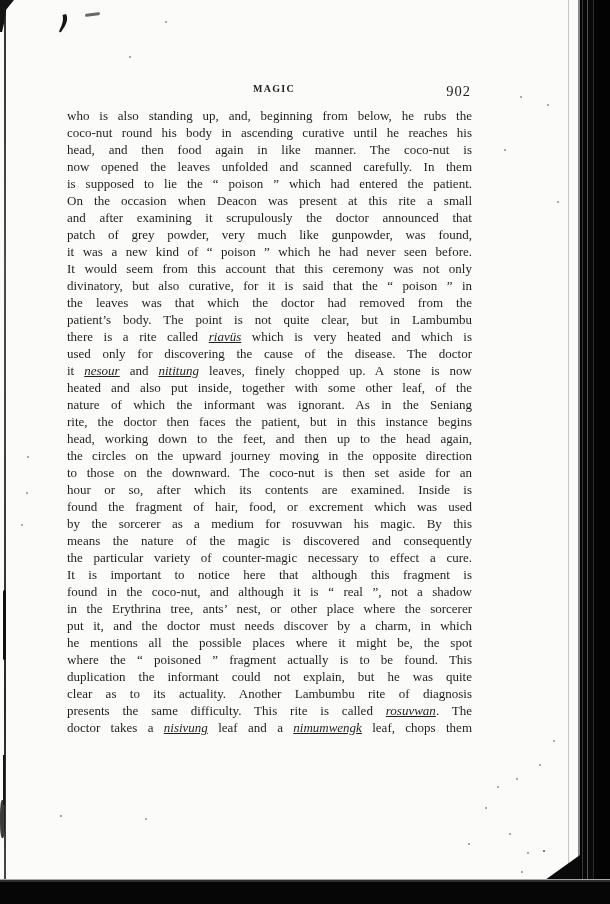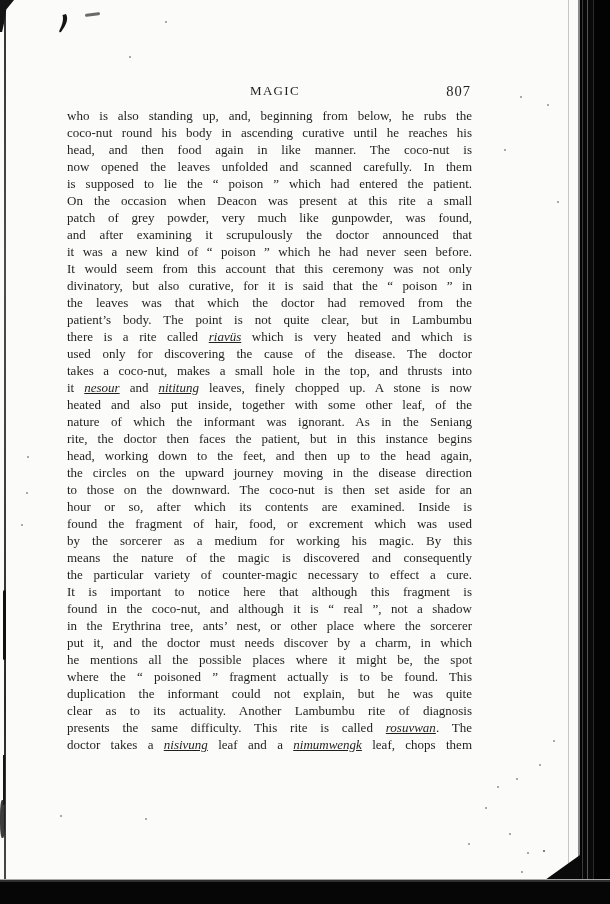--- a/index.html
+++ b/index.html
@@ -10,21 +10,21 @@
     background: #fbfbfa;
     overflow: hidden;
     font-family: "Liberation Serif", serif;
     color: #1f1f1f;
   }
 
   
   .running-head { position: absolute; top: 83px; left: 67px; width: 404px; height: 18px; }
   .running-head .title {
     position: absolute; left: 50%; transform: translateX(-38%);
-    font-size: 13px; letter-spacing: 1.3px; white-space: nowrap;
+    font-size: 10px; letter-spacing: 1.3px; white-space: nowrap; font-weight: bold;
   }
   .running-head .pagenum { position: absolute; right: 0; top: 0; font-size: 14.5px; letter-spacing: 1px; }
 
   
   .body-text { position: absolute; top: 107px; left: 67px; width: 405px; }
   .line {
     text-align: justify;
     text-align-last: justify;
     font-size: 13px;
     line-height: 17px;
@@ -73,50 +73,49 @@
   .speck { position: absolute; width: 2px; height: 2px; border-radius: 50%; background: #8e8e8e; }
   .speck.dark { background: #555; }
 </style>
 </head>
 <body>
 
 <div class="scan">
 
   <div class="running-head">
     <span class="title">MAGIC</span>
-    <span class="pagenum">807</span>
+    <span class="pagenum">902</span>
   </div>
 
   <div class="body-text">
       <div class="line"><span>who is also standing up, and, beginning from below, he rubs the</span></div>
       <div class="line"><span>coco-nut round his body in ascending curative until he reaches his</span></div>
       <div class="line"><span>head, and then food again in like manner.  The coco-nut is</span></div>
       <div class="line"><span>now opened the leaves unfolded and scanned carefully.  In them</span></div>
       <div class="line"><span>is supposed to lie the “ poison ” which had entered the patient.</span></div>
       <div class="line"><span>On the occasion when Deacon was present at this rite a small</span></div>
+      <div class="line"><span>and after examining it scrupulously the doctor announced that</span></div>
       <div class="line"><span>patch of grey powder, very much like gunpowder, was found,</span></div>
-      <div class="line"><span>and after examining it scrupulously the doctor announced that</span></div>
       <div class="line"><span>it was a new kind of “ poison ” which he had never seen before.</span></div>
       <div class="line"><span>It would seem from this account that this ceremony was not only</span></div>
       <div class="line"><span>divinatory, but also curative, for it is said that the “ poison ” in</span></div>
       <div class="line"><span>the leaves was that which the doctor had removed from the</span></div>
       <div class="line"><span>patient’s body.  The point is not quite clear, but in Lambumbu</span></div>
       <div class="line"><span>there is a rite called </span><i>riavüs</i><span> which is very heated and which is</span></div>
       <div class="line"><span>used only for discovering the cause of the disease.  The doctor</span></div>
-      <div class="line"><span>takes a coco-nut, makes a small hole in the top, and thrusts into</span></div>
       <div class="line"><span>it </span><i>nesour</i><span> and </span><i>nititung</i><span> leaves, finely chopped up.  A stone is now</span></div>
       <div class="line"><span>heated and also put inside, together with some other leaf, of the</span></div>
       <div class="line"><span>nature of which the informant was ignorant.  As in the Seniang</span></div>
       <div class="line"><span>rite, the doctor then faces the patient, but in this instance begins</span></div>
       <div class="line"><span>head, working down to the feet, and then up to the head again,</span></div>
-      <div class="line"><span>the circles on the upward journey moving in the disease direction</span></div>
+      <div class="line"><span>the circles on the upward journey moving in the opposite direction</span></div>
       <div class="line"><span>to those on the downward.  The coco-nut is then set aside for an</span></div>
       <div class="line"><span>hour or so, after which its contents are examined.  Inside is</span></div>
       <div class="line"><span>found the fragment of hair, food, or excrement which was used</span></div>
-      <div class="line"><span>by the sorcerer as a medium for working his magic.  By this</span></div>
+      <div class="line"><span>by the sorcerer as a medium for rosuvwan his magic.  By this</span></div>
       <div class="line"><span>means the nature of the magic is discovered and consequently</span></div>
       <div class="line"><span>the particular variety of counter-magic necessary to effect a cure.</span></div>
       <div class="line"><span>It is important to notice here that although this fragment is</span></div>
       <div class="line"><span>found in the coco-nut, and although it is “ real ”, not a shadow</span></div>
       <div class="line"><span>in the Erythrina tree, ants’ nest, or other place where the sorcerer</span></div>
       <div class="line"><span>put it, and the doctor must needs discover by a charm, in which</span></div>
       <div class="line"><span>he mentions all the possible places where it might be, the spot</span></div>
       <div class="line"><span>where the “ poisoned ” fragment actually is to be found.  This</span></div>
       <div class="line"><span>duplication the informant could not explain, but he was quite</span></div>
       <div class="line"><span>clear as to its actuality.  Another Lambumbu rite of diagnosis</span></div>

